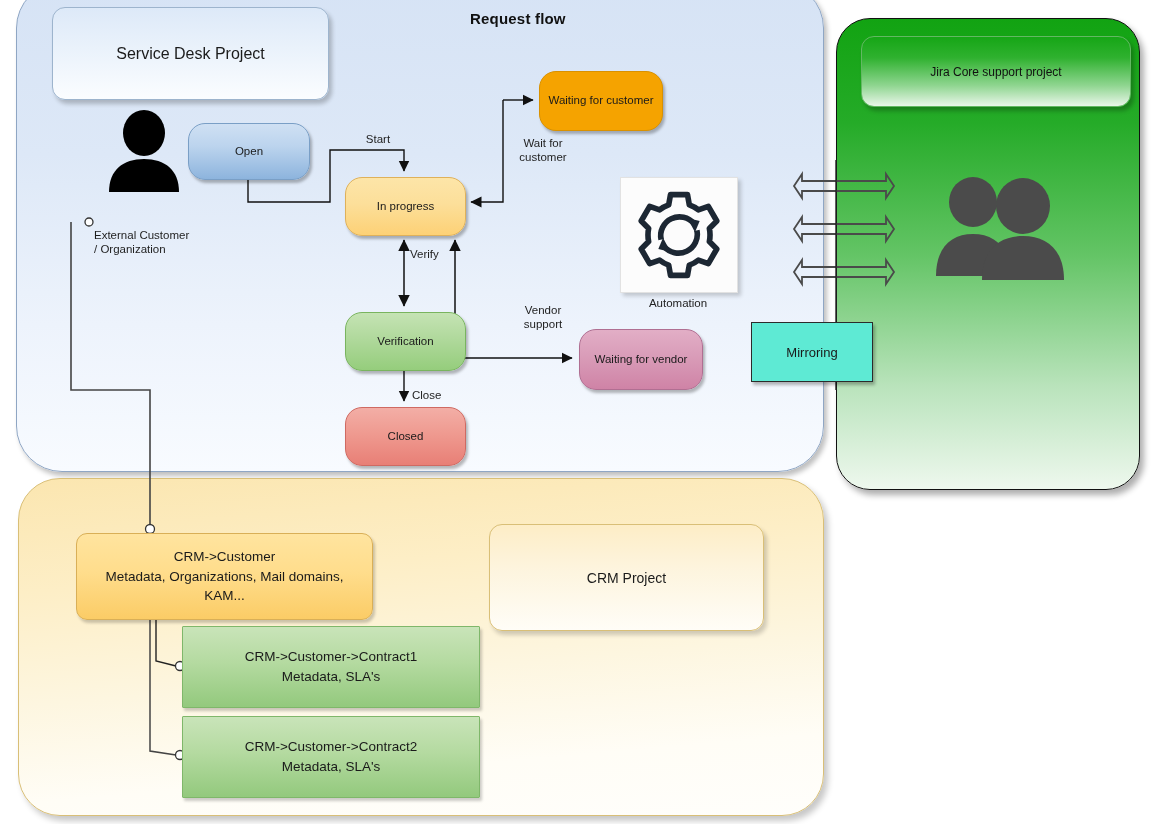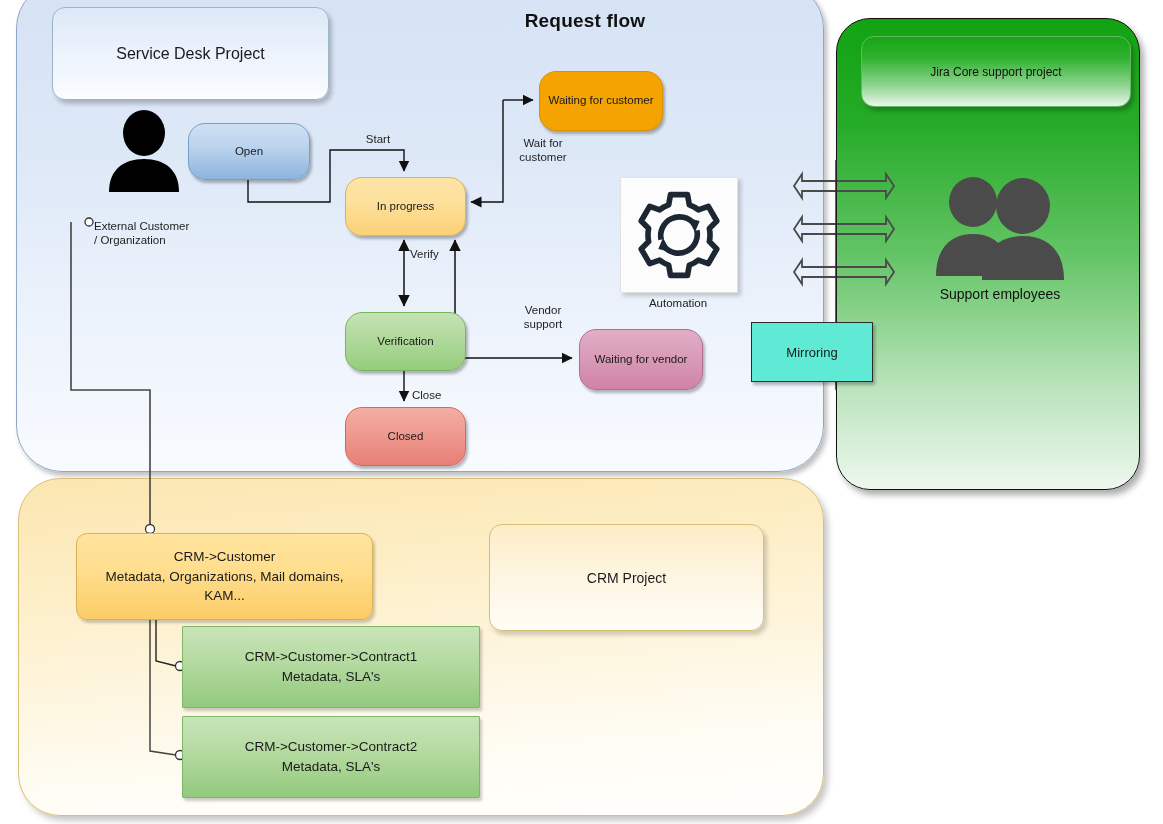--- a/index.html
+++ b/index.html
@@ -25,22 +25,22 @@
   }
   .panel-yellow{
     left:18px;top:478px;width:804px;height:336px;
     border-radius:42px;
     background:linear-gradient(175deg,#fbe6b0 0%,#fdeec6 28%,#fdf6e0 56%,#fffdf6 80%,#fffefb 100%);
     border:1px solid #d9bf77;
     box-shadow:4px 5px 6px rgba(0,0,0,0.22);
   }
 
   .title-main{
-    left:470px;top:10px;width:230px;text-align:center;
-    font-size:19px;font-weight:bold;color:#111;letter-spacing:.2px;
+    left:470px;top:10px;width:230px;
+    font-size:15px;font-weight:bold;color:#111;letter-spacing:.2px;
   }
 
   
   .card-sd{
     left:52px;top:7px;width:275px;height:91px;border-radius:13px;
     background:linear-gradient(180deg,#dde9f8 0%,#eaf2fb 45%,#fbfdff 100%);
     border:1px solid #9db4cd;
     box-shadow:3px 4px 4px rgba(0,0,0,0.22);
     display:flex;align-items:center;justify-content:center;
     font-size:16px;color:#1b1b1b;
@@ -122,21 +122,21 @@
   .automation-label{left:620px;top:297px;width:116px;text-align:center;
     font-size:11.5px;color:#222;}
 
   
   .lbl{font-size:11.5px;color:#1e1e1e;line-height:1.25;}
   .lbl-start{left:348px;top:123px;width:60px;text-align:center;margin-top:9px;}
   .lbl-waitcust{left:508px;top:136px;width:70px;text-align:center;}
   .lbl-verify{left:410px;top:247px;width:50px;text-align:left;}
   .lbl-vendorsup{left:508px;top:303px;width:70px;text-align:center;}
   .lbl-close{left:412px;top:388px;width:46px;text-align:left;}
-  .lbl-extcust{left:94px;top:219px;width:120px;text-align:left;font-size:11.5px;}
+  .lbl-extcust{left:94px;top:228px;width:120px;text-align:left;font-size:11.5px;}
   .lbl-supportemp{left:880px;top:286px;width:240px;text-align:center;font-size:14px;color:#111;}
 
   svg.overlay{position:absolute;left:0;top:0;width:1163px;height:824px;pointer-events:none;}
 </style>
 </head>
 <body>
 
 <div id="stage">
 
   <div class="abs panel-blue"></div>
@@ -301,19 +301,18 @@
   <div class="abs automation-label">Automation</div>
 
   <div class="abs" style="left:930px;top:176px;width:140px;height:104px;">
     <svg width="140" height="104" viewBox="0 0 140 104">
       <ellipse cx="43" cy="26" rx="24" ry="25" fill="#4b4b4b"></ellipse>
       <path d="M6,100 C6,72 21,58 43,58 C65,58 80,72 80,100 Z" fill="#4b4b4b"></path>
       <ellipse cx="93" cy="30" rx="27" ry="28" fill="#4b4b4b"></ellipse>
       <path d="M52,104 C52,74 69,60 93,60 C117,60 134,74 134,104 Z" fill="#4b4b4b"></path>
     </svg>
   </div>
-  <div class="abs lbl-supportemp">Support employees</div>
 
   <div class="abs mirroring">
     <span>Mirroring</span>
   </div>
 
 </div>
 
 </body></html>

